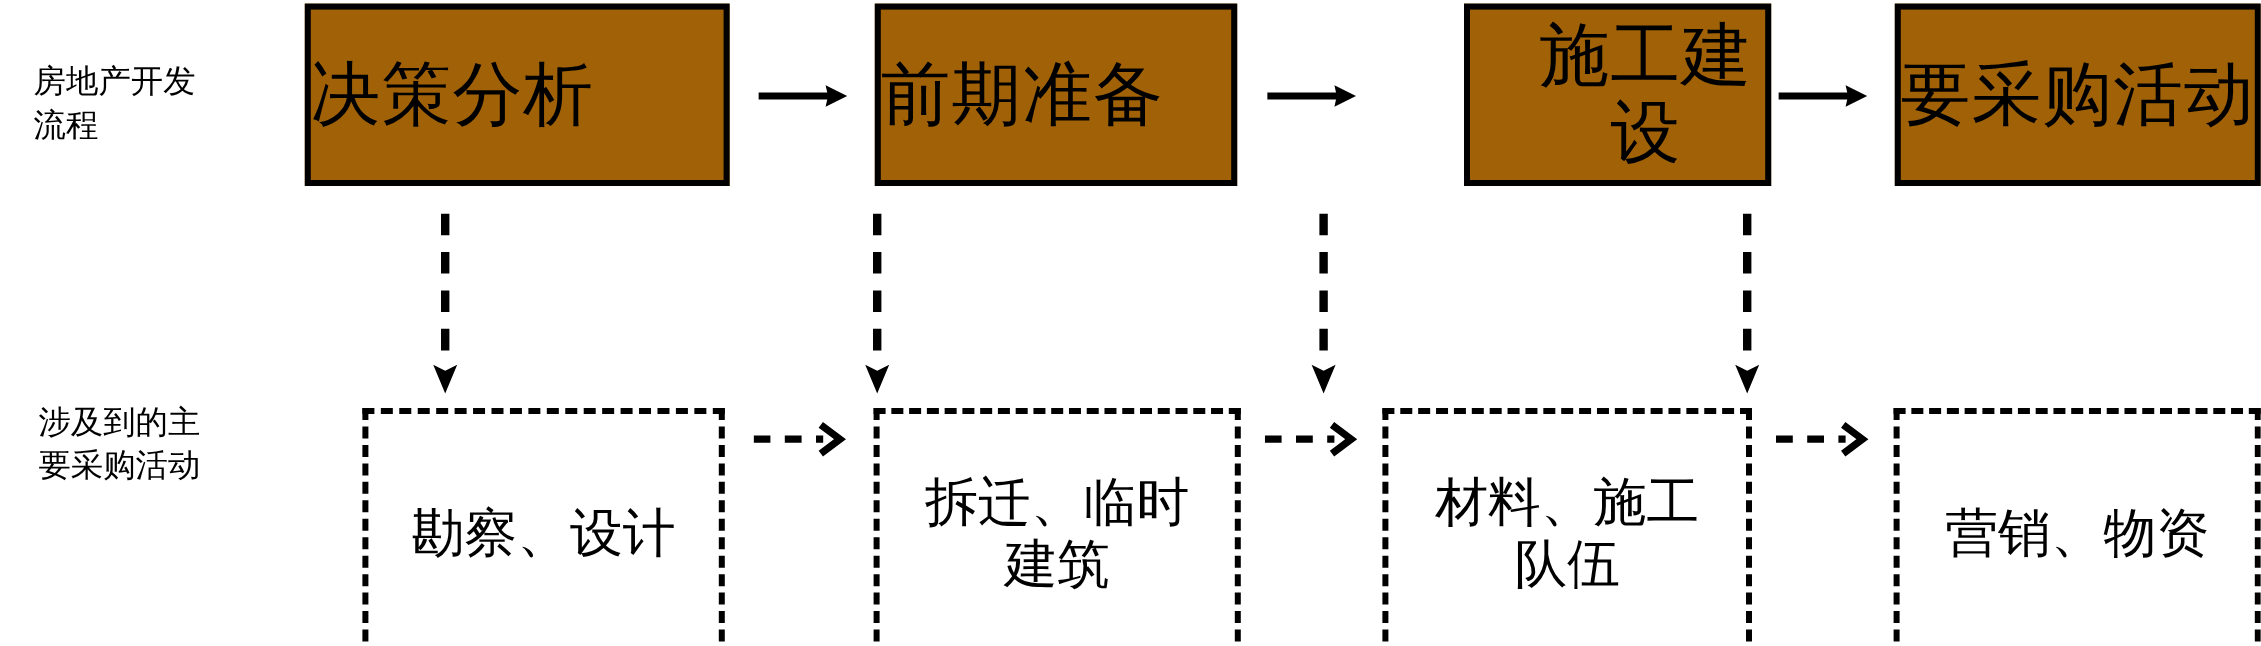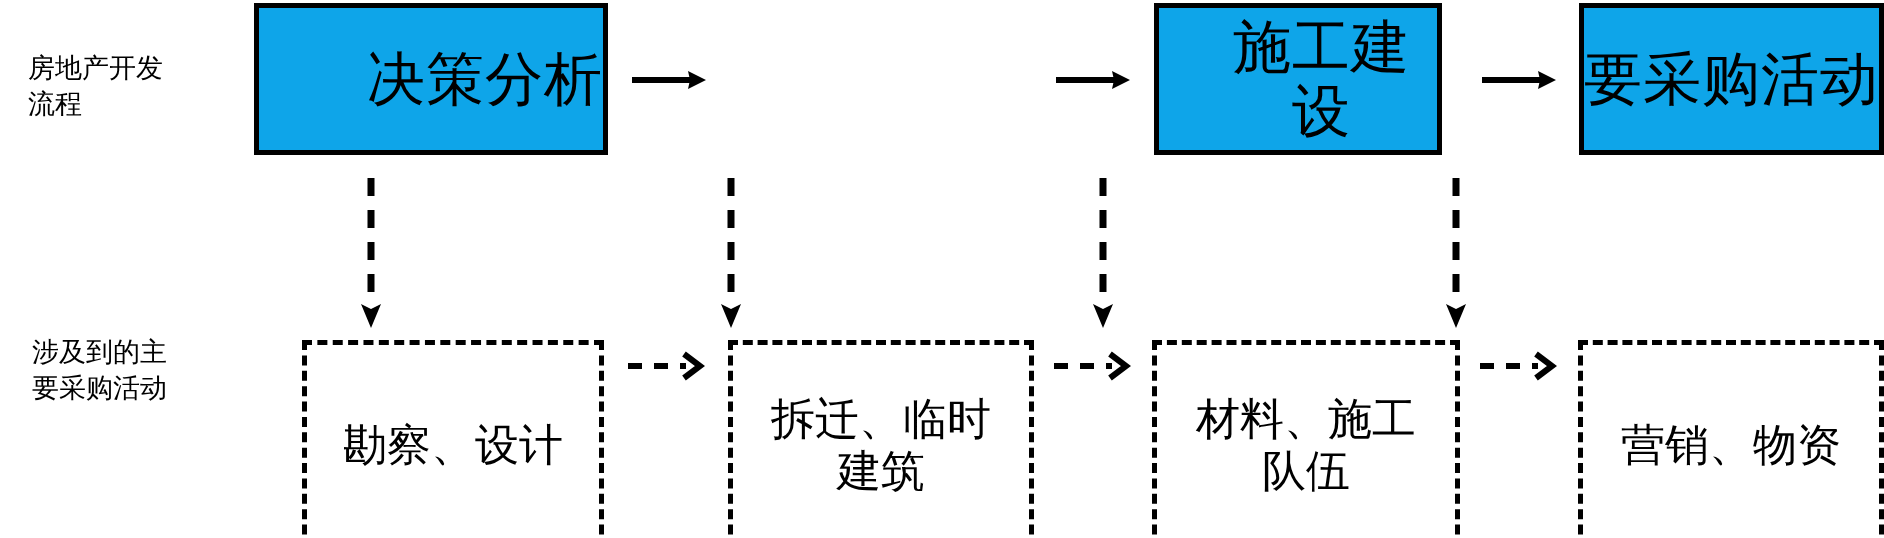--- a/index.html
+++ b/index.html
@@ -33,24 +33,24 @@
   #label-process { left: 12px; top: 50px; width: 200px; }
   #label-procure { left: 16px; top: 334px; width: 200px; }
 
   
   .phase-box {
     position: absolute;
     top: 3px;
     height: 152px;
     box-sizing: border-box;
     border: 5px solid #000000;
-    background: #0ea5e9;
+    background: #a16207;
     display: flex;
     align-items: center;
-    justify-content: flex-end;
+    justify-content: flex-start;
   }
   .phase-box .box-text {
     font-size: 58px;
     line-height: 64px;
     letter-spacing: 1px;
     color: #000000;
     white-space: pre-line;
     text-align: center;
   }
 
@@ -110,22 +110,25 @@
   <div class="row-label" id="label-process">房地产开发
 流程</div>
 
   <div class="row-label" id="label-procure">涉及到的主
 要采购活动</div>
 
   <div class="phase-box" style="left:238px; width:354px;">
     <span class="box-text">决策分析</span>
   </div>
 
-
-  <div class="phase-box" style="left:1138px; width:288px;padding-left:47px;">
+  <div class="phase-box" style="left:713px; width:302px;">
+    <span class="box-text">前期准备</span>
+  </div>
+
+  <div class="phase-box" style="left:1204px; width:256px;padding-left:47px;">
     <span class="box-text">施工建设</span>
   </div>
 
   <div class="phase-box" style="left:1563px; width:305px;">
     <span class="box-text">要采购活动</span>
   </div>
 
   <div class="arrow-h" style="left:616px;">
     <svg width="76" height="36" viewBox="0 0 76 36">
       <line x1="0" y1="18" x2="62" y2="18" stroke="#000" stroke-width="6"></line>

